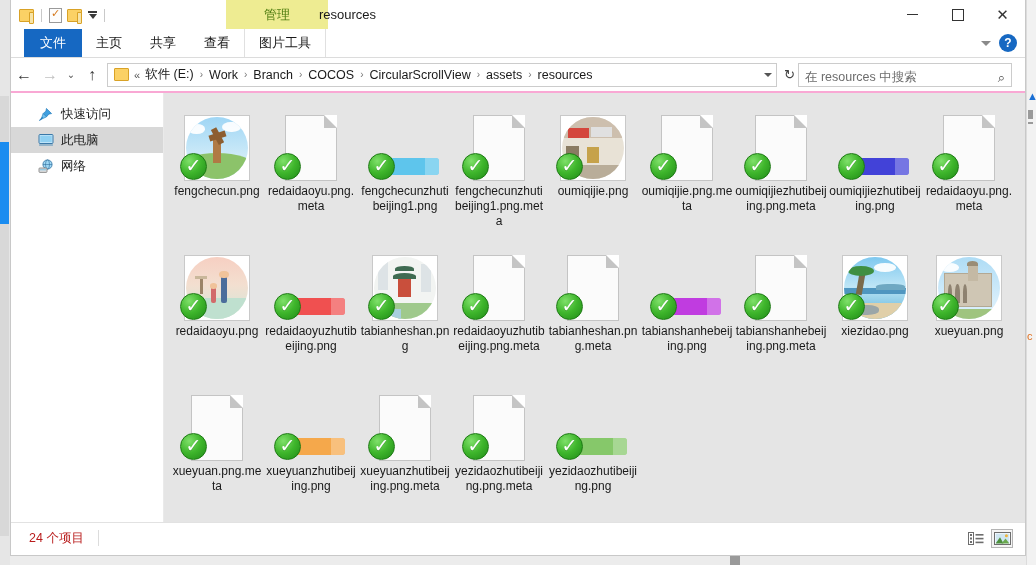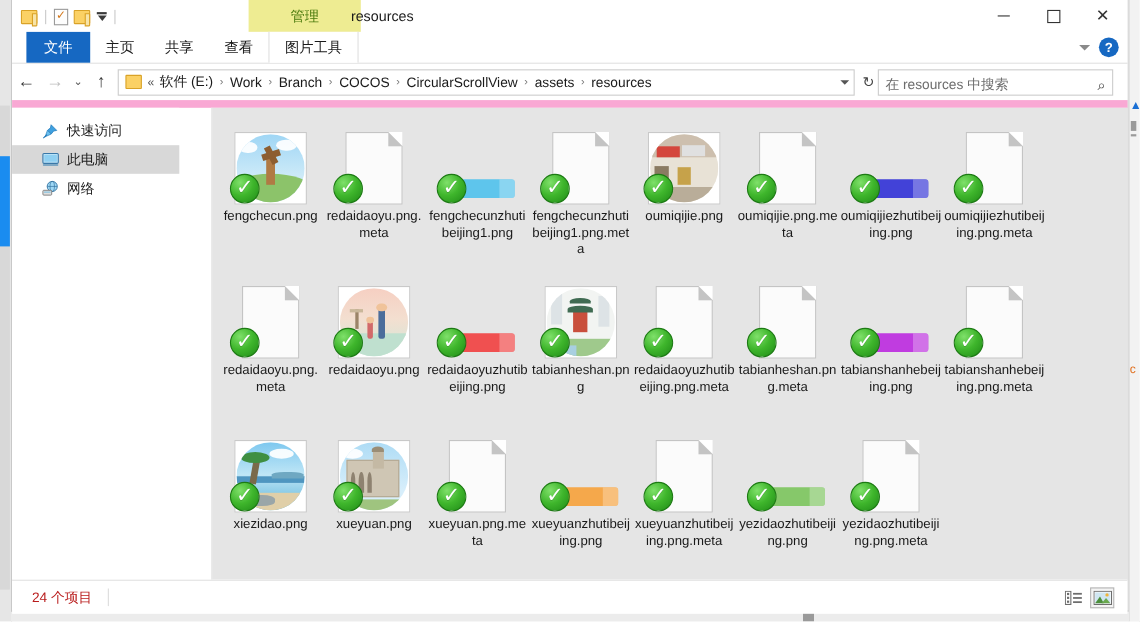--- a/index.html
+++ b/index.html
@@ -209,21 +209,21 @@
     width: 214px; height: 24px; border: 1px solid #cccccc;
     background: #ffffff; display: flex; align-items: flex-end;
     padding: 0 6px; box-sizing: border-box; margin-right: 8px;
   }
   .search-ph { font-size: 12.5px; color: #6d6d6d; }
   .search-icon { margin-left: auto; font-size: 13px; color: #444; }
 
   
   .body {
     position: relative; display: flex;
-    height: 429px; border-top: 7px solid #f9a8d4; gap: 29px;
+    height: 429px; border-top: 2px solid #f9a8d4;
   }
   .sidebar {
     width: 152px; background: #ffffff; padding-top: 8px;
     box-sizing: border-box; flex: none;
   }
   .nav-item {
     height: 26px; display: flex; align-items: center;
     padding-left: 26px; font-size: 12.5px; color: #1a1a1a;
     box-sizing: border-box;
   }
@@ -528,31 +528,31 @@
             </div>
             <div class="cell">
               <div class="thumb-wrap">
                 <div class="doc-ico"></div>
                 <span class="badge"></span>
               </div>
               <div class="cell-label">oumiqijie.png.meta</div>
             </div>
             <div class="cell">
               <div class="thumb-wrap">
+                <div class="doc-ico"></div>
+                <span class="badge"></span>
+              </div>
+              <div class="cell-label">oumiqijiezhutibeijing.png.meta</div>
+            </div>
+            <div class="cell">
+              <div class="thumb-wrap">
                 <div class="bar-ico" style="background: rgb(66, 66, 216);"></div>
                 <span class="badge"></span>
               </div>
               <div class="cell-label">oumiqijiezhutibeijing.png</div>
-            </div>
-            <div class="cell">
-              <div class="thumb-wrap">
-                <div class="doc-ico"></div>
-                <span class="badge"></span>
-              </div>
-              <div class="cell-label">oumiqijiezhutibeijing.png.meta</div>
             </div>
             <div class="cell">
               <div class="thumb-wrap">
                 <div class="doc-ico"></div>
                 <span class="badge"></span>
               </div>
               <div class="cell-label">redaidaoyu.png.meta</div>
             </div>
             <div class="cell">
               <div class="thumb-wrap">
@@ -678,31 +678,31 @@
             </div>
             <div class="cell">
               <div class="thumb-wrap">
                 <div class="doc-ico"></div>
                 <span class="badge"></span>
               </div>
               <div class="cell-label">xueyuanzhutibeijing.png.meta</div>
             </div>
             <div class="cell">
               <div class="thumb-wrap">
+                <div class="doc-ico"></div>
+                <span class="badge"></span>
+              </div>
+              <div class="cell-label">yezidaozhutibeijing.png.meta</div>
+            </div>
+            <div class="cell">
+              <div class="thumb-wrap">
                 <div class="bar-ico" style="background: rgb(134, 200, 106);"></div>
                 <span class="badge"></span>
               </div>
               <div class="cell-label">yezidaozhutibeijing.png</div>
-            </div>
-            <div class="cell">
-              <div class="thumb-wrap">
-                <div class="doc-ico"></div>
-                <span class="badge"></span>
-              </div>
-              <div class="cell-label">yezidaozhutibeijing.png.meta</div>
             </div>
           </div>
       </div>
     </div>
 
     <div class="statusbar">
       <span class="status-text">24 个项目</span>
       <span class="status-div"></span>
       <span class="view-btns">
         <span class="vbtn">

